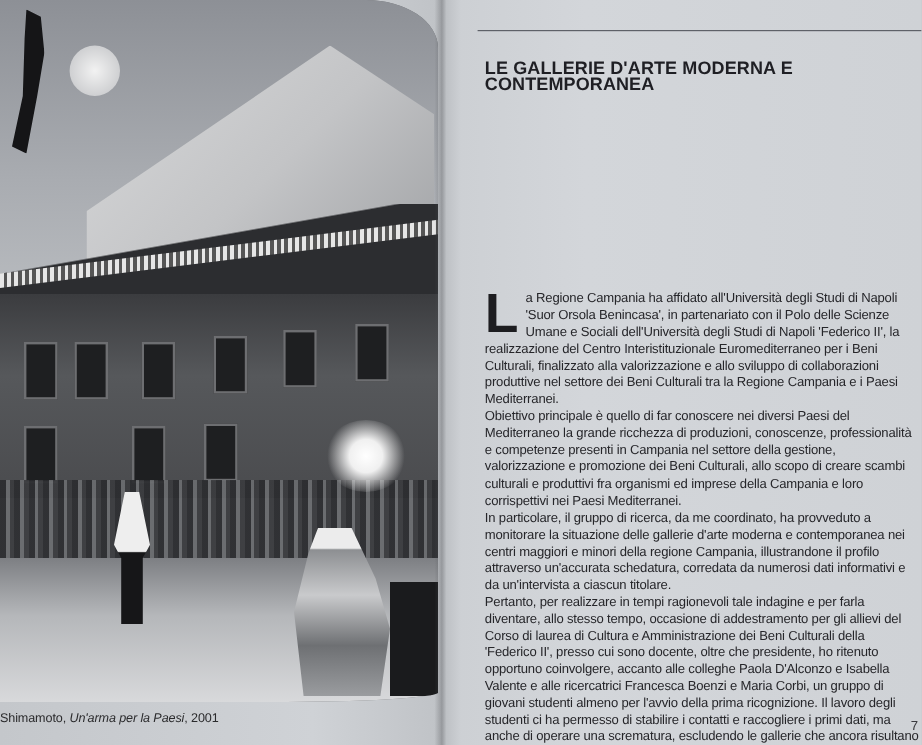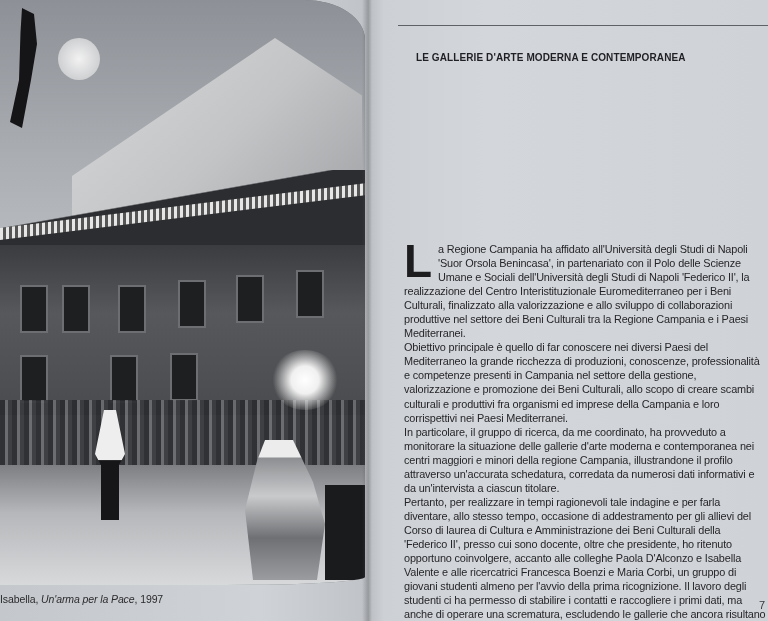--- a/index.html
+++ b/index.html
@@ -63,21 +63,21 @@
   }
   .caption em { font-style:italic; }
 
   .right-page {
     position:absolute; left:368px; top:0; width:400px; height:621px;
     background:linear-gradient(90deg,#b9bcc0 0%,#cdd0d4 4%,#d3d6da 30%,#cfd2d6 100%);
   }
   .top-rule { position:absolute; left:30px; top:25px; width:370px; height:1px; background:#5e6168; }
   .heading {
     position:absolute; left:36px; top:51px; width:340px;
-    font-size:10px; font-weight:bold; color:#1f1f24; line-height:13px; letter-spacing:0.1px;margin-left:12px;
+    font-size:15px; font-weight:bold; color:#1f1f24; line-height:13px; letter-spacing:0.1px;
   }
   .body-text {
     position:absolute; left:36px; top:242px; width:362px;
     font-size:10.9px; line-height:14.05px; color:#26262a; letter-spacing:-0.15px;
   }
   .body-text p { margin:0; }
   .dropcap {
     float:left; font-size:46px; line-height:34px; height:36px; font-weight:bold;
     color:#1d1d20; margin:2px 6px 0 0; font-family:"Liberation Sans", sans-serif;
   }
@@ -107,21 +107,21 @@
     </div>
     <div class="crowd"></div>
     <div class="ground"></div>
     <div class="flare"></div>
     <div class="figure-hang"></div>
     <div class="balloon"></div>
     <div class="photographer"></div>
     <div class="pianist"></div>
     <div class="piano"></div>
   </div>
-  <div class="caption"><span>Isabella, </span><em>Un'arma per la Pace</em><span>, 1997</span></div>
+  <div class="caption"><span>Shimamoto, </span><em>Un'arma per la Paesi</em><span>, 2001</span></div>
 </div>
 
 <div class="right-page">
   <div class="top-rule"></div>
   <div class="heading">
     <div>LE GALLERIE D'ARTE MODERNA E CONTEMPORANEA</div>
   </div>
   <div class="body-text">
     <p><span class="dropcap">L</span><span>a Regione Campania ha affidato all'Università degli Studi di Napoli 'Suor Orsola Benincasa', in partenariato con il Polo delle Scienze Umane e Sociali dell'Università degli Studi di Napoli 'Federico II', la realizzazione del Centro Interistituzionale Euromediterraneo per i Beni Culturali, finalizzato alla valorizzazione e allo sviluppo di collaborazioni produttive nel settore dei Beni Culturali tra la Regione Campania e i Paesi Mediterranei.</span></p>
     <p>Obiettivo principale è quello di far conoscere nei diversi Paesi del Mediterraneo la grande ricchezza di produzioni, conoscenze, professionalità e competenze presenti in Campania nel settore della gestione, valorizzazione e promozione dei Beni Culturali, allo scopo di creare scambi culturali e produttivi fra organismi ed imprese della Campania e loro corrispettivi nei Paesi Mediterranei.</p>

